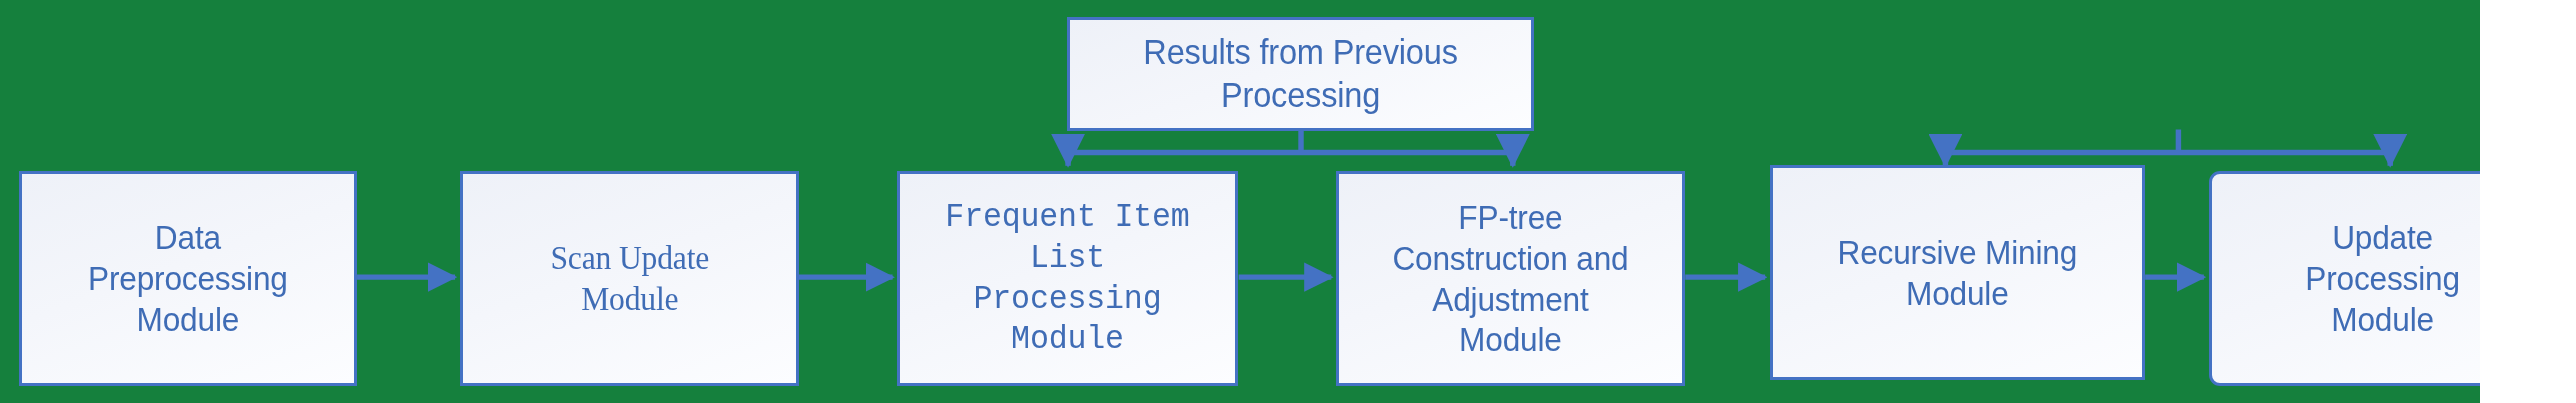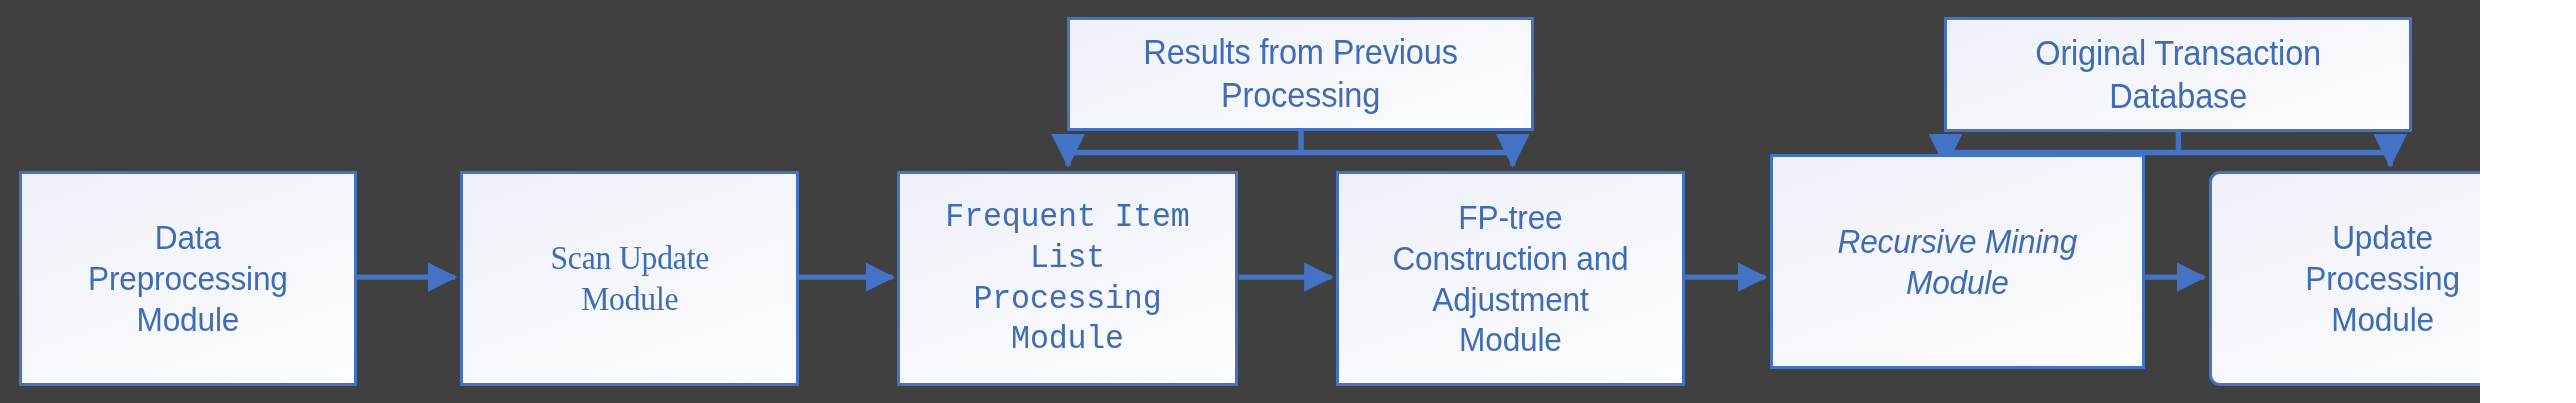--- a/index.html
+++ b/index.html
@@ -9,21 +9,21 @@
     background: #ffffff;
   }
   body {
     font-family: "Liberation Sans", "DejaVu Sans", sans-serif;
   }
 
   #diagram-canvas {
     position: relative;
     width: 2480px;
     height: 403px;
-    background: #404040;
+    background: #15803d;
     overflow: hidden;
   }
 
   
   #connector-layer {
     position: absolute;
     left: 0;
     top: 0;
     width: 2576px;
     height: 403px;
@@ -95,24 +95,20 @@
       <line x1="3215" y1="252" x2="3215" y2="274" stroke="#4472c4" stroke-width="9" marker-end="url(#arrow-down)"></line>
       <line x1="3950" y1="252" x2="3950" y2="274" stroke="#4472c4" stroke-width="9" marker-end="url(#arrow-down)"></line>
     </g>
   </svg>
 
   <div class="flow-box top-box" style="left: 1067px; top: 17px; width: 467px; height: 114px;">
     <span class="box-label">Results from Previous
 Processing</span>
   </div>
 
-  <div class="flow-box top-box" style="left: 1944px; top: 17px; width: 468px; height: 115px;">
-    <span class="box-label">Original Transaction
-Database</span>
-  </div>
 
   <div class="flow-box" style="left: 19px; top: 171px; width: 338px; height: 215px; text-align: center;">
     <span class="box-label">Data
 Preprocessing
 Module</span>
   </div>
 
   <div class="flow-box" style="left: 460px; top: 171px; width: 339px; height: 215px; font-family: Liberation Serif, serif;">
     <span class="box-label">Scan Update
 Module</span>
@@ -124,21 +120,21 @@
 Module</span>
   </div>
 
   <div class="flow-box" style="left: 1336px; top: 171px; width: 349px; height: 215px;">
     <span class="box-label">FP-tree
 Construction and
 Adjustment
 Module</span>
   </div>
 
-  <div class="flow-box" style="left: 1770px; top: 154px; width: 375px; height: 215px; font-style: italic;">
+  <div class="flow-box" style="left: 1770px; top: 165px; width: 375px; height: 215px;">
     <span class="box-label">Recursive Mining
 Module</span>
   </div>
 
   <div class="flow-box" style="left: 2209px; top: 171px; width: 348px; height: 215px; border-radius: 11px;">
     <span class="box-label">Update
 Processing
 Module</span>
   </div>
 

